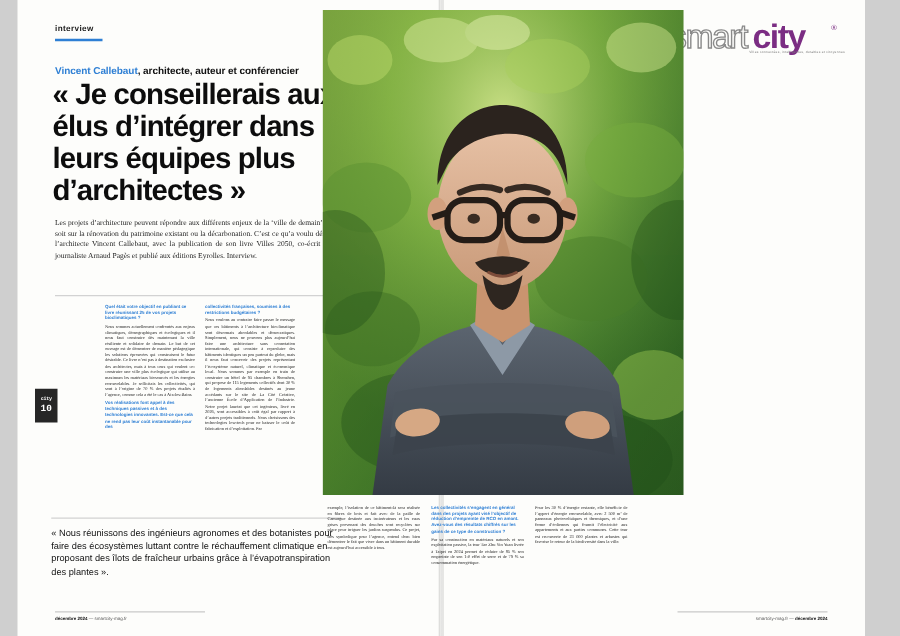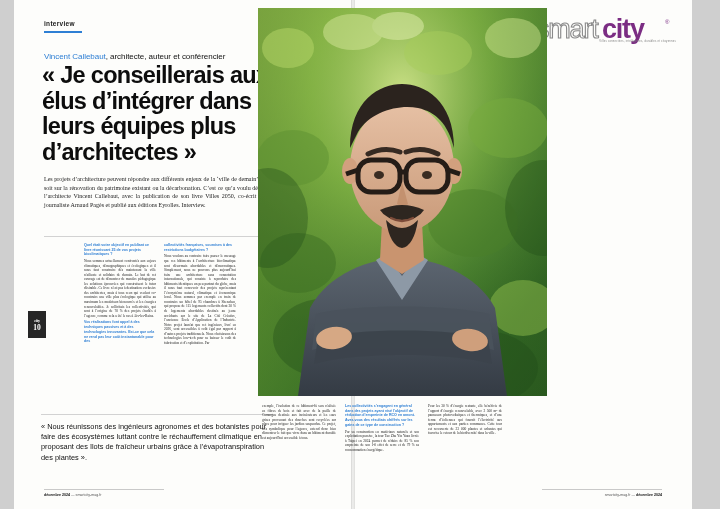--- a/index.html
+++ b/index.html
@@ -19,21 +19,21 @@
     background:linear-gradient(to right,rgba(0,0,0,.16),rgba(0,0,0,.05) 45%,rgba(0,0,0,.13));}
 
   
   .tag{position:absolute;left:30px;top:20px;
     font-family:"Liberation Sans",sans-serif;font-weight:700;
     font-size:6.5px;letter-spacing:.3px;color:#1a1a1a;}
   .tag-rule{position:absolute;left:30px;top:31px;width:38px;height:1.6px;background:#2e7fd4;}
 
   
   .byline{position:absolute;left:30px;top:52px;width:232px;
-    font-family:"Liberation Sans",sans-serif;font-weight:400;font-size:8px;
+    font-family:"Liberation Sans",sans-serif;font-weight:700;font-size:8px;
     color:#111;letter-spacing:-.05px;}
   .byline .nm{color:#2e7fd4;}
 
   
   .headline{position:absolute;left:28px;top:63px;width:238px;
     font-family:"Liberation Sans",sans-serif;font-weight:700;
     font-size:23.5px;line-height:25.5px;color:#0d0d0d;letter-spacing:-.7px;}
 
   
   .standfirst{position:absolute;left:30px;top:175px;width:233px;
@@ -68,21 +68,21 @@
 
   
   .logo{position:absolute;right:16px;top:12px;height:34px;}
   .logo-sub{position:absolute;right:16px;top:40px;
     font-family:"Liberation Sans",sans-serif;font-size:2.6px;
     letter-spacing:.25px;color:#7d7d7d;text-align:right;}
 
   
   .ptab{position:absolute;width:18px;height:27px;background:#262626;
     display:flex;flex-direction:column;align-items:center;justify-content:center;
-    font-family:Liberation Serif, serif;color:#fff;}
+    font-family:Liberation Mono, monospace;color:#fff;}
   .ptab .brand{font-size:4px;font-weight:700;letter-spacing:-.2px;line-height:5px;}
   .ptab .num{font-size:7.5px;font-weight:700;line-height:8px;margin-top:1px;}
   .ptab-left{left:14px;top:311px;}
 
   
   .footer{position:absolute;bottom:12px;
     font-family:"Liberation Sans",sans-serif;font-size:3.6px;color:#555;}
   .footer b{color:#111;font-weight:700;}
   .footer-left{left:30px;}
   .footer-right{right:30px;}

